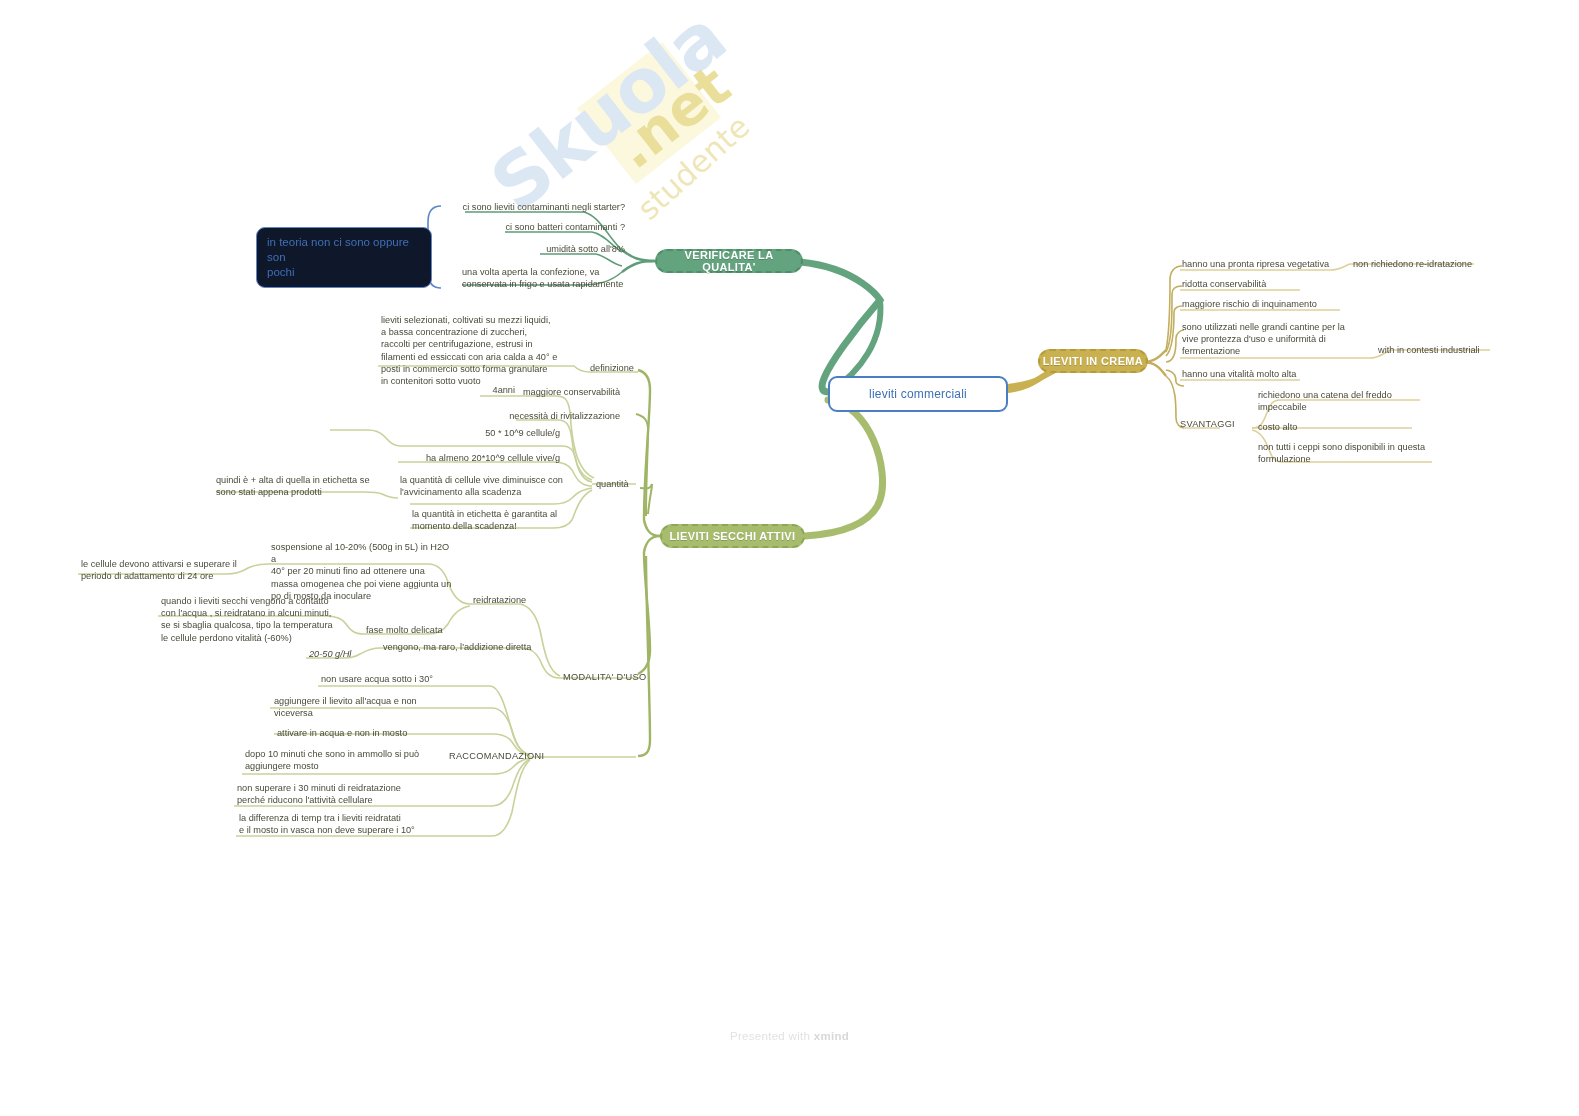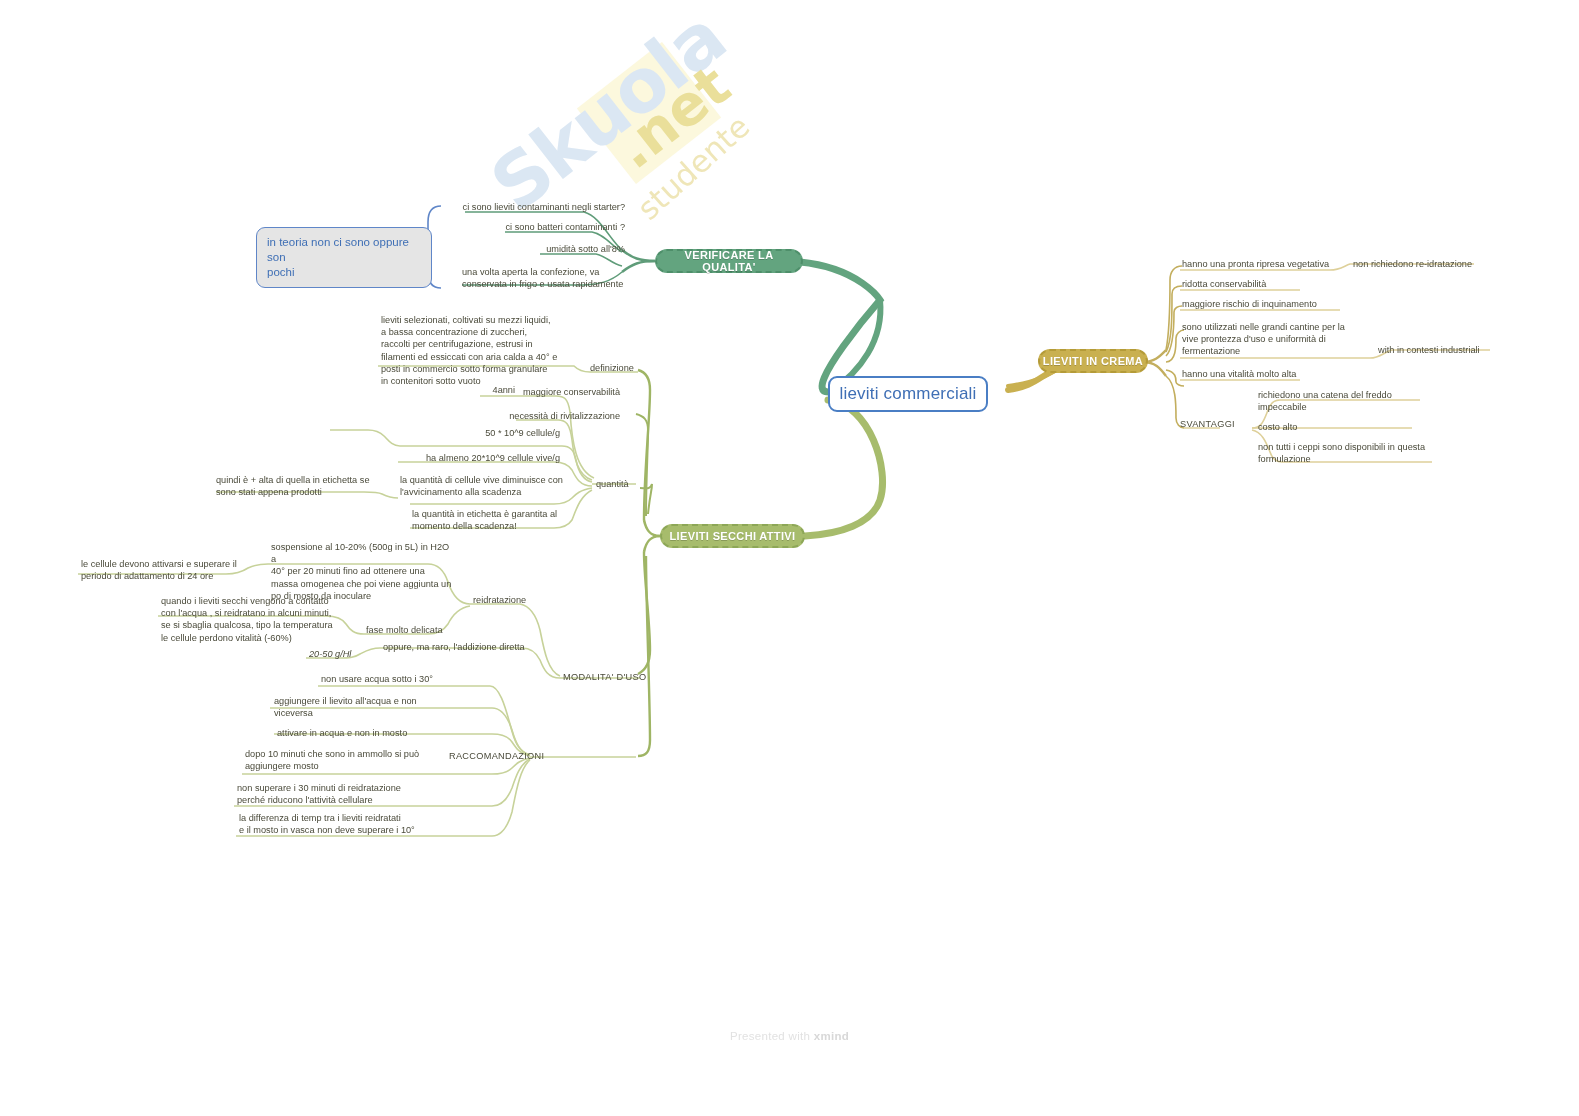--- a/index.html
+++ b/index.html
@@ -91,27 +91,27 @@
   
   .node {
     position: absolute;
     box-sizing: border-box;
     white-space: pre-line;
   }
   
   .central {
     left: 828px;
     top: 376px;
-    width: 160px;
+    width: 180px;
     height: 36px;
     border: 2px solid #4a7ec4;
     border-radius: 9px;
     background: #ffffff;
     color: #3f6fb5;
-    font-size: 17px;
+    font-size: 12px;
     line-height: 32px;
     text-align: center;
     letter-spacing: .2px;
   }
   
   .chip {
     border-radius: 13px;
     font-size: 11px;
     font-weight: bold;
     letter-spacing: .35px;
@@ -131,21 +131,21 @@
     border: 2px dashed #8da757;
   }
   .chip.gold {
     background: #c9b050;
     border: 2px dashed #b49b38;
   }
   
   .callout-blue {
     border: 1.6px solid #5f86c8;
     border-radius: 9px;
-    background: #e5e5e5;
+    background: #0f172a;
     color: #3f6fb5;
     font-size: 11.5px;
     line-height: 15px;
     padding: 7px 10px;
   }
   
   .leaf {
     font-size: 9.2px;
     line-height: 12.2px;
     color: #4a4a3a;
@@ -320,21 +320,21 @@
   <div class="node leaf" style="left:400px; top:474px; width:185px;">la quantità di cellule vive diminuisce con
 l'avvicinamento alla scadenza</div>
   <div class="node leaf" style="left:412px; top:508px; width:175px;">la quantità in etichetta è garantita al
 momento della scadenza!</div>
   <div class="node leaf r" style="left:460px; top:384px; width:55px;">4anni</div>
   <div class="node leaf" style="left:216px; top:474px; width:190px;">quindi è + alta di quella in etichetta se
 sono stati appena prodotti</div>
 
   <div class="node mid caps" style="left:563px; top:671px; width:110px;">MODALITA' D'USO</div>
   <div class="node leaf" style="left:473px; top:594px; width:110px;">reidratazione</div>
-  <div class="node leaf" style="left:383px; top:641px; width:200px;">oppure, ma raro, l'addizione diretta</div>
+  <div class="node leaf" style="left:383px; top:641px; width:200px;">vengono, ma raro, l'addizione diretta</div>
   <div class="node leaf" style="left:271px; top:541px; width:185px;">sospensione al 10-20% (500g in 5L) in H2O a
 40° per 20 minuti fino ad ottenere una
 massa omogenea che poi viene aggiunta un
 po di mosto da inoculare</div>
   <div class="node leaf" style="left:366px; top:624px; width:120px;">fase molto delicata</div>
   <div class="node leaf" style="left:161px; top:595px; width:200px;">quando i lieviti secchi vengono a contatto
 con l'acqua , si reidratano in alcuni minuti,
 se si sbaglia qualcosa, tipo la temperatura
 le cellule perdono vitalità (-60%)</div>
   <div class="node leaf" style="left:81px; top:558px; width:200px;">le cellule devono attivarsi e superare il

